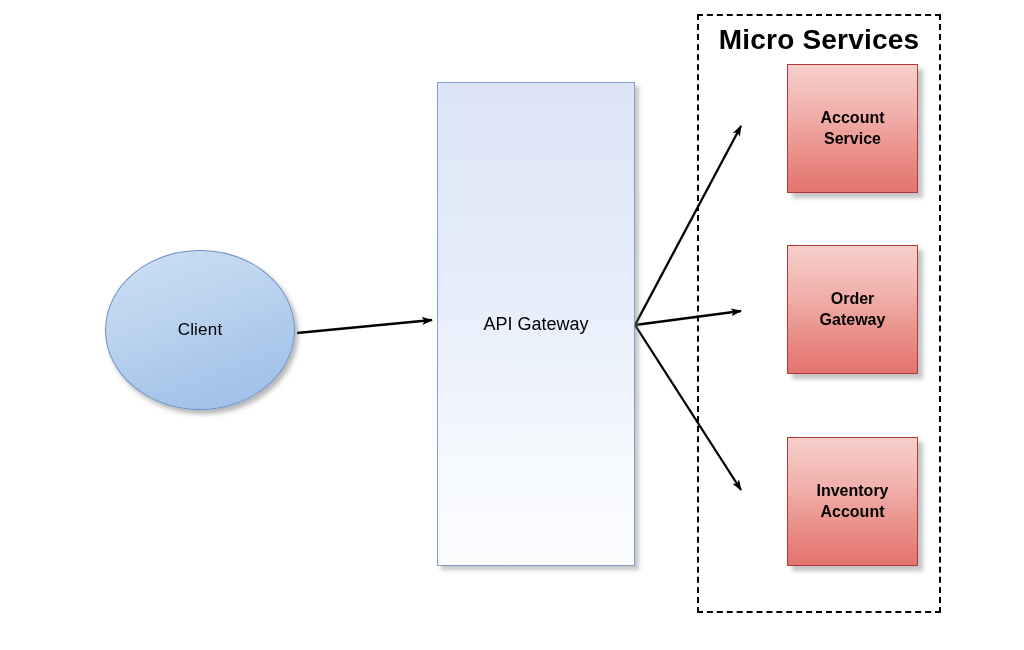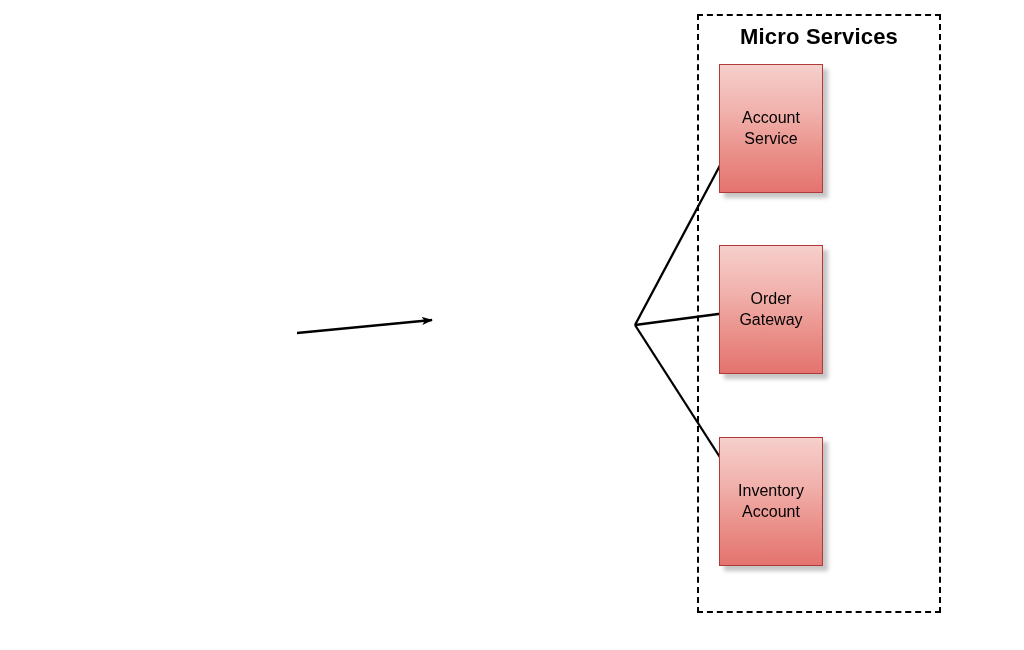--- a/index.html
+++ b/index.html
@@ -82,39 +82,40 @@
     height: 599px;
     border: 2.2px dashed #000000;
     box-sizing: border-box;
   }
   .ms-title {
     position: absolute;
     left: 697px;
     top: 24px;
     width: 244px;
     text-align: center;
-    font-size: 22px;
+    font-size: 28px;
     font-weight: bold;
     color: #000000;
     letter-spacing: 0.2px;
   }
 
   
   .service-node {
     position: absolute;
-    left: 719px;
-    width: 104px;
+    left: 787px;
+    width: 131px;
     height: 129px;
     border: 1.6px solid #b03a3a;
     background: linear-gradient(180deg, #f6cfcb 0%, #f1b0ab 38%, #ea8f89 70%, #e4736e 100%);
     box-shadow: 5px 5px 4px rgba(150,150,150,0.55);
     box-sizing: border-box;
     display: flex;
     align-items: center;
     justify-content: center;
+    font-weight: bold;
   }
   .service-label {
     font-size: 16px;
     color: #000000;
     text-align: center;
     line-height: 1.28;
     white-space: pre-line;
   }
   #svc-account   { top: 64px; }
   #svc-order     { top: 245px; }
@@ -130,21 +131,27 @@
       <marker id="arrowhead" markerWidth="11" markerHeight="8" refX="10" refY="4" orient="auto" markerUnits="userSpaceOnUse">
         <path d="M0,0 L11,4 L0,8 L2.6,4 Z" fill="#000000"></path>
       </marker>
     </defs>
     <line x1="297" y1="333" x2="432" y2="320" stroke="#000000" stroke-width="2.3" marker-end="url(#arrowhead)"></line>
     <line x1="635" y1="325" x2="741" y2="126" stroke="#000000" stroke-width="2.3" marker-end="url(#arrowhead)"></line>
     <line x1="635" y1="325" x2="741" y2="311" stroke="#000000" stroke-width="2.3" marker-end="url(#arrowhead)"></line>
     <line x1="635" y1="325" x2="741" y2="490" stroke="#000000" stroke-width="2.3" marker-end="url(#arrowhead)"></line>
   </svg>
 
+  <div class="client-node">
+    <span class="client-label">Client</span>
+  </div>
 
+  <div class="gateway-node">
+    <span class="gateway-label">API Gateway</span>
+  </div>
 
   <div class="ms-group"></div>
   <div class="ms-title">Micro Services</div>
 
   <div class="service-node" id="svc-account">
     <span class="service-label">Account
 Service</span>
   </div>
 
   <div class="service-node" id="svc-order">

